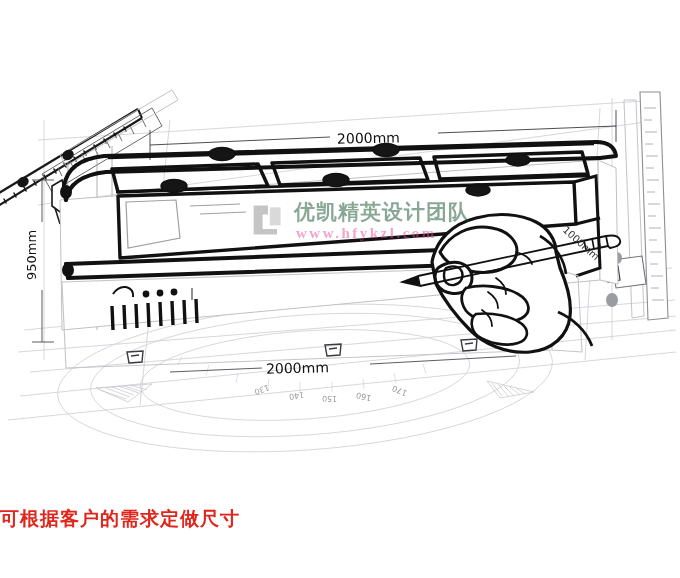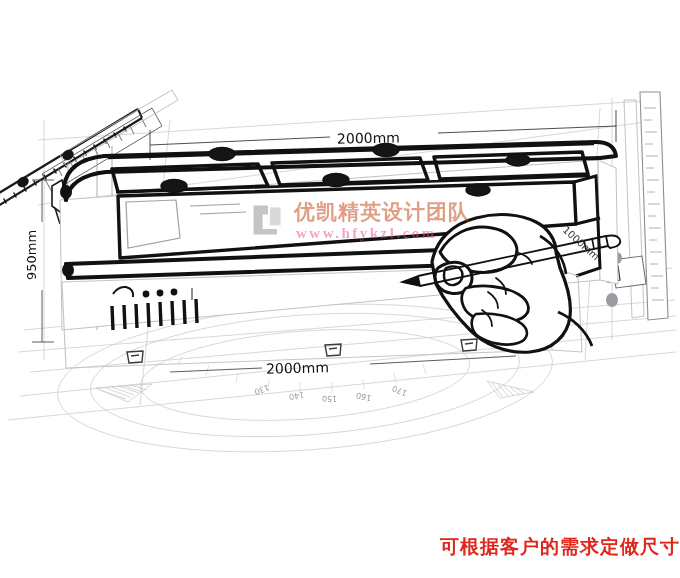--- a/index.html
+++ b/index.html
@@ -24,28 +24,27 @@
   #artboard svg {
     display: block;
     width: 680px;
     height: 578px;
   }
   .caption {
     position: absolute;
     left: 0;
     right: 0;
     top: 506px;
-    text-align: right;
+    text-align: left;
     font-size: 19px;
     font-weight: bold;
     letter-spacing: 1px;
     color: #e1251b;
     font-family: "DejaVu Sans", "Liberation Sans", sans-serif;
     white-space: nowrap;
-    margin-top: 28px;
   }
   .dim-label {
     position: absolute;
     font-family: "DejaVu Sans", "Liberation Sans", sans-serif;
     color: #111111;
     white-space: nowrap;
   }
   #dim-top-label {
     left: 337px;
     top: 130px;
@@ -89,21 +88,21 @@
     top: 4px;
     width: 36px;
     height: 36px;
   }
   .wm-cn {
     position: absolute;
     left: 44px;
     top: 0px;
     font-size: 21px;
     font-weight: bold;
-    color: #c2410c;
+    color: #14532d;
     font-family: "DejaVu Sans", "Liberation Sans", sans-serif;
     letter-spacing: 1px;
     white-space: nowrap;
   }
   .wm-url {
     position: absolute;
     left: 46px;
     top: 27px;
     font-size: 15px;
     font-weight: bold;

